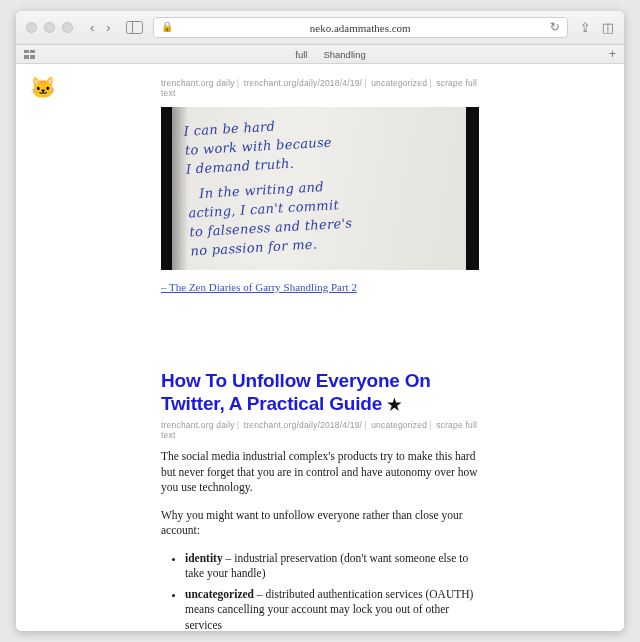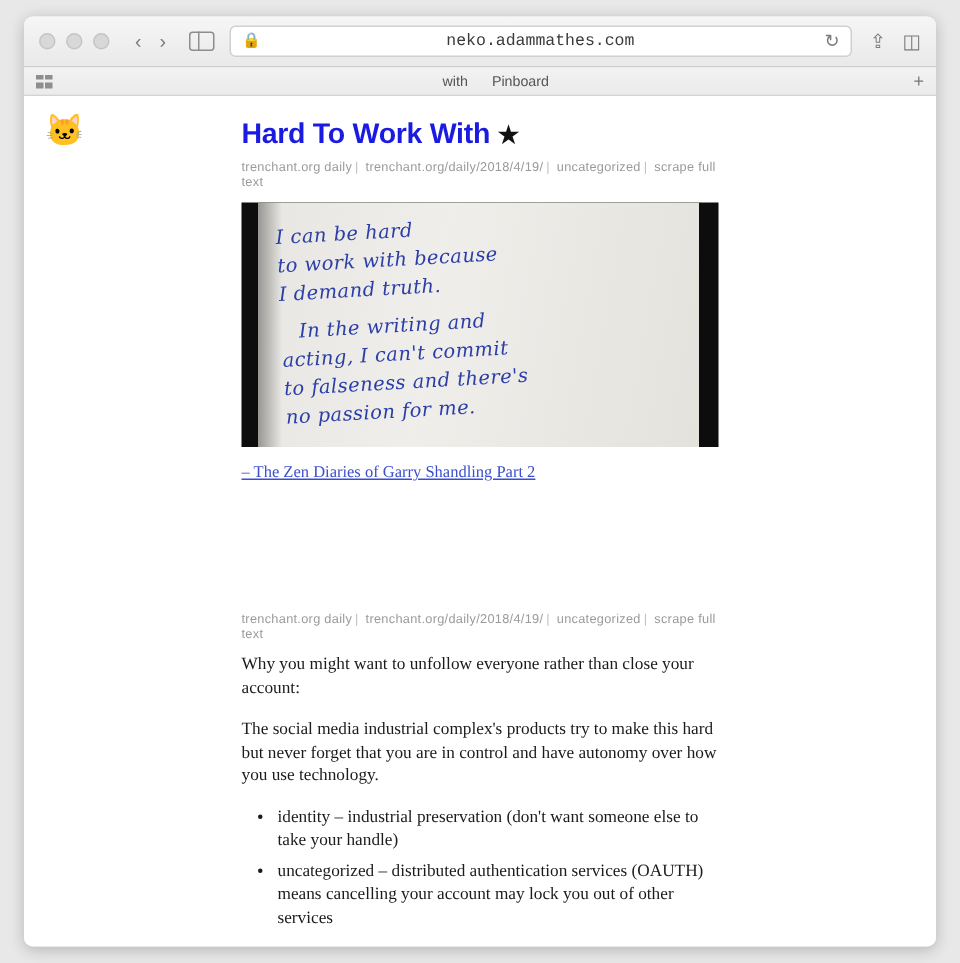--- a/index.html
+++ b/index.html
@@ -98,21 +98,21 @@
   .urlbar .lock {
     position: absolute;
     left: 8px;
     top: 3px;
     font-size: 10px;
     color: #7c7c7c;
   }
   .urlbar .url-text {
     font-size: 11px;
     color: #3a3a3a;
-    font-family: Liberation Mono, monospace;
+    font-family: Liberation Serif, serif;
   }
   .urlbar .reload {
     position: absolute;
     right: 7px;
     top: 2px;
     font-size: 12px;
     color: #7c7c7c;
   }
   .toolbar-right {
     display: flex;
@@ -253,21 +253,21 @@
   }
   .photo .hw2 {
     margin-top: 6px;
     margin-left: 12px;
   }
 
   .caption {
     font-family: "Liberation Serif", serif;
     font-size: 11px;
     color: #3b4fce;
-    margin-bottom: 34px;
+    margin-bottom: 24px;
   }
   .caption a {
     color: #3b4fce;
     text-decoration: underline;
   }
 
   .spacer {
     height: 52px;
   }
 
@@ -284,21 +284,21 @@
     font-size: 11.5px;
     line-height: 15.5px;
     color: #1b1b1b;
     margin: 0;
     padding-left: 24px;
   }
   ul.points li {
     margin-bottom: 5px;
   }
   ul.points b {
-    font-weight: normal;
+    font-weight: bold;
   }
 </style>
 </head>
 <body>
 
 <div class="window">
 
   <div class="toolbar">
     <div class="traffic">
       <span class="dot"></span>
@@ -322,35 +322,31 @@
   </div>
 
   <div class="bookmarks">
     <span class="bm-grid">
         <i></i>
         <i></i>
         <i></i>
         <i></i>
       </span>
     <div class="bm-items">
-      <span class="bm-item">with</span>
-      <span class="bm-item">Pinboard</span>
+      <span class="bm-item">full</span>
+      <span class="bm-item">Shandling</span>
     </div>
     <span class="bm-plus">+</span>
   </div>
 
   <div class="page">
     <div class="catlogo">🐱</div>
 
     <div class="content">
 
-      <h1 class="post-title">
-        <span>Hard To Work With</span>
-        <span class="star">★</span>
-      </h1>
       <div class="meta">
         <span>trenchant.org daily</span><span class="sep">|</span>
         <span>trenchant.org/daily/2018/4/19/</span><span class="sep">|</span>
         <span>uncategorized</span><span class="sep">|</span>
         <span>scrape full text</span>
       </div>
 
       <div class="photo">
         <div class="paper"></div>
         <div class="handwriting">
@@ -363,29 +359,33 @@
           <div>no passion for me.</div>
         </div>
       </div>
 
       <div class="caption">
         <a href="#">– The Zen Diaries of Garry Shandling Part 2</a>
       </div>
 
       <div class="spacer"></div>
 
+      <h1 class="post-title">
+        <span>How To Unfollow Everyone On Twitter, A Practical Guide</span>
+        <span class="star">★</span>
+      </h1>
       <div class="meta">
         <span>trenchant.org daily</span><span class="sep">|</span>
         <span>trenchant.org/daily/2018/4/19/</span><span class="sep">|</span>
         <span>uncategorized</span><span class="sep">|</span>
         <span>scrape full text</span>
       </div>
 
+      <p class="body-text">The social media industrial complex's products try to make this hard but never forget that you are in control and have autonomy over how you use technology.</p>
       <p class="body-text">Why you might want to unfollow everyone rather than close your account:</p>
-      <p class="body-text">The social media industrial complex's products try to make this hard but never forget that you are in control and have autonomy over how you use technology.</p>
 
       <ul class="points">
         <li>
           <b>identity</b><span> – industrial preservation (don't want someone else to take your handle)</span>
         </li>
         <li>
           <b>uncategorized</b><span> – distributed authentication services (OAUTH) means cancelling your account may lock you out of other services</span>
         </li>
       </ul>
 

